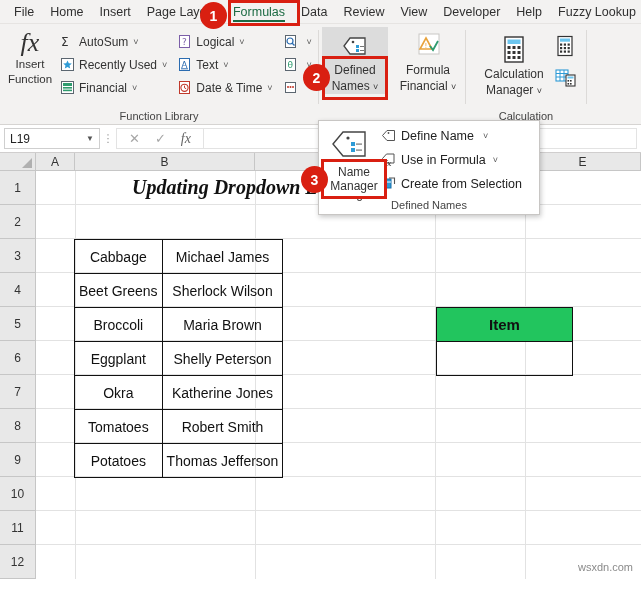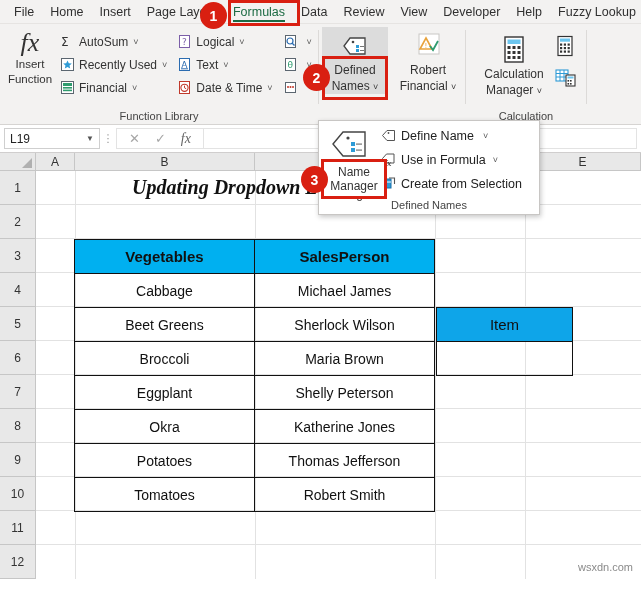--- a/index.html
+++ b/index.html
@@ -194,21 +194,21 @@
     font-size: 15px;
   }
 
   .itembox { position: absolute; border-collapse: collapse; }
   .itembox td {
     border: 1.5px solid #111;
     height: 34px; width: 136px;
     text-align: center;
     font-size: 14px; color: #111;
   }
-  .itembox td.hd { background: #0ea5e9; font-weight: normal; font-size: 15px; }
+  .itembox td.hd { background: #22c55e; font-weight: bold; font-size: 15px; }
 
   
   .hl {
     position: absolute;
     border: 3.5px solid #d91f11;
     z-index: 50;
     pointer-events: none;
   }
   .badge {
     position: absolute;
@@ -396,21 +396,21 @@
   <div class="group" style="width:74px;">
     <div class="bigbtn">
       <span class="icwrap">
         <svg width="30" height="28" viewBox="0 0 30 28">
           <rect x="6" y="2" width="20" height="20" fill="#fff" stroke="#c9c7c5"></rect>
           <polygon points="13,6 19,17 7,17" fill="none" stroke="#e8a33d" stroke-width="1.6"></polygon>
           <text x="11.5" y="15.5" font-size="7" fill="#e8a33d" font-family="DejaVu Sans">!</text>
           <path d="M17 14 L20 18 L25 9" stroke="#2e9b6e" stroke-width="1.8" fill="none"></path>
         </svg>
       </span>
-      <span class="cap">Robert</span>
+      <span class="cap">Formula</span>
       <span class="cap"><span>Financial</span> <span style="font-size:9px">˅</span></span>
     </div>
   </div>
 
   <div class="group-sep"></div>
 
   <div class="group" style="width:120px;">
     <div class="calcwrap">
       <div class="bigbtn" style="width:78px">
         <span class="icwrap">
@@ -526,24 +526,20 @@
 
       <div class="gridline-v" style="left:39px"></div>
       <div class="gridline-v" style="left:219px"></div>
       <div class="gridline-v" style="left:399px"></div>
       <div class="gridline-v" style="left:489px"></div>
 
       <div class="title-cell" style="left:96px; top:5px;">Updating Dropdown List</div>
 
       <table class="dtable" style="left:38px; top:68px;">
         <tbody>
-            <tr>
-          <td class="hd" style="width:180px">Vegetables</td>
-          <td class="hd" style="width:180px">SalesPerson</td>
-        </tr>
         <tr>
           <td>Cabbage</td>
           <td>Michael James</td>
         </tr>
         <tr>
           <td>Beet Greens</td>
           <td>Sherlock Wilson</td>
         </tr>
         <tr>
           <td>Broccoli</td>
@@ -551,26 +547,26 @@
         </tr>
         <tr>
           <td>Eggplant</td>
           <td>Shelly Peterson</td>
         </tr>
         <tr>
           <td>Okra</td>
           <td>Katherine Jones</td>
         </tr>
         <tr>
+          <td>Tomatoes</td>
+          <td>Robert Smith</td>
+        </tr>
+        <tr>
           <td>Potatoes</td>
           <td>Thomas Jefferson</td>
-        </tr>
-        <tr>
-          <td>Tomatoes</td>
-          <td>Robert Smith</td>
         </tr>
       </tbody>
         </table>
 
       <table class="itembox" style="left:400px; top:136px;">
         <tbody>
             <tr>
           <td class="hd">Item</td>
         </tr>
         <tr>

